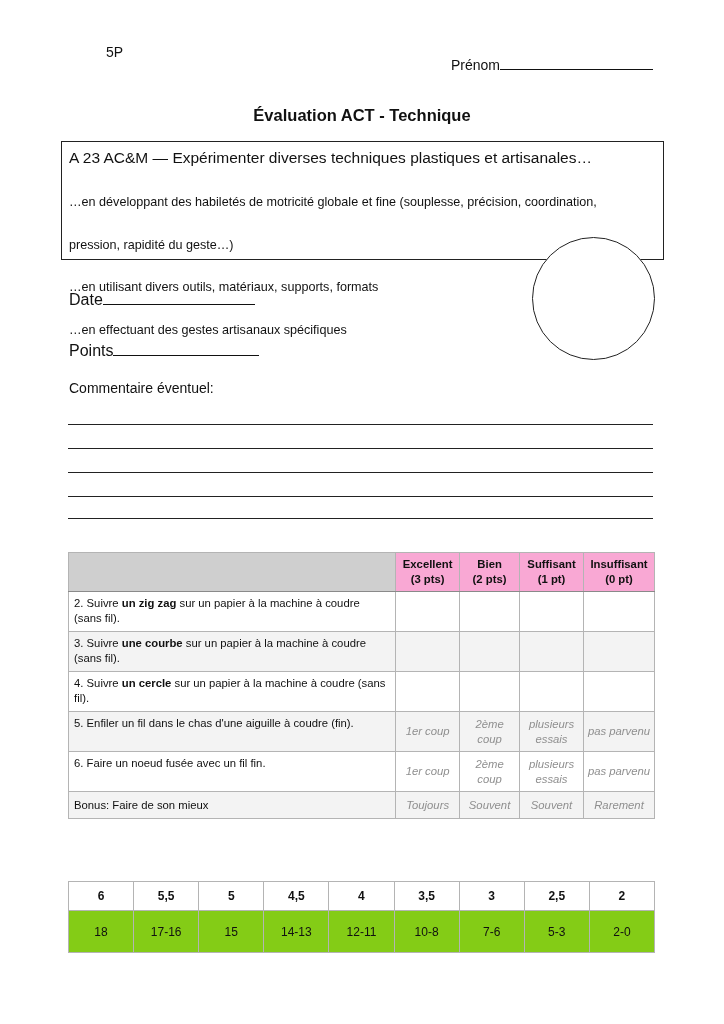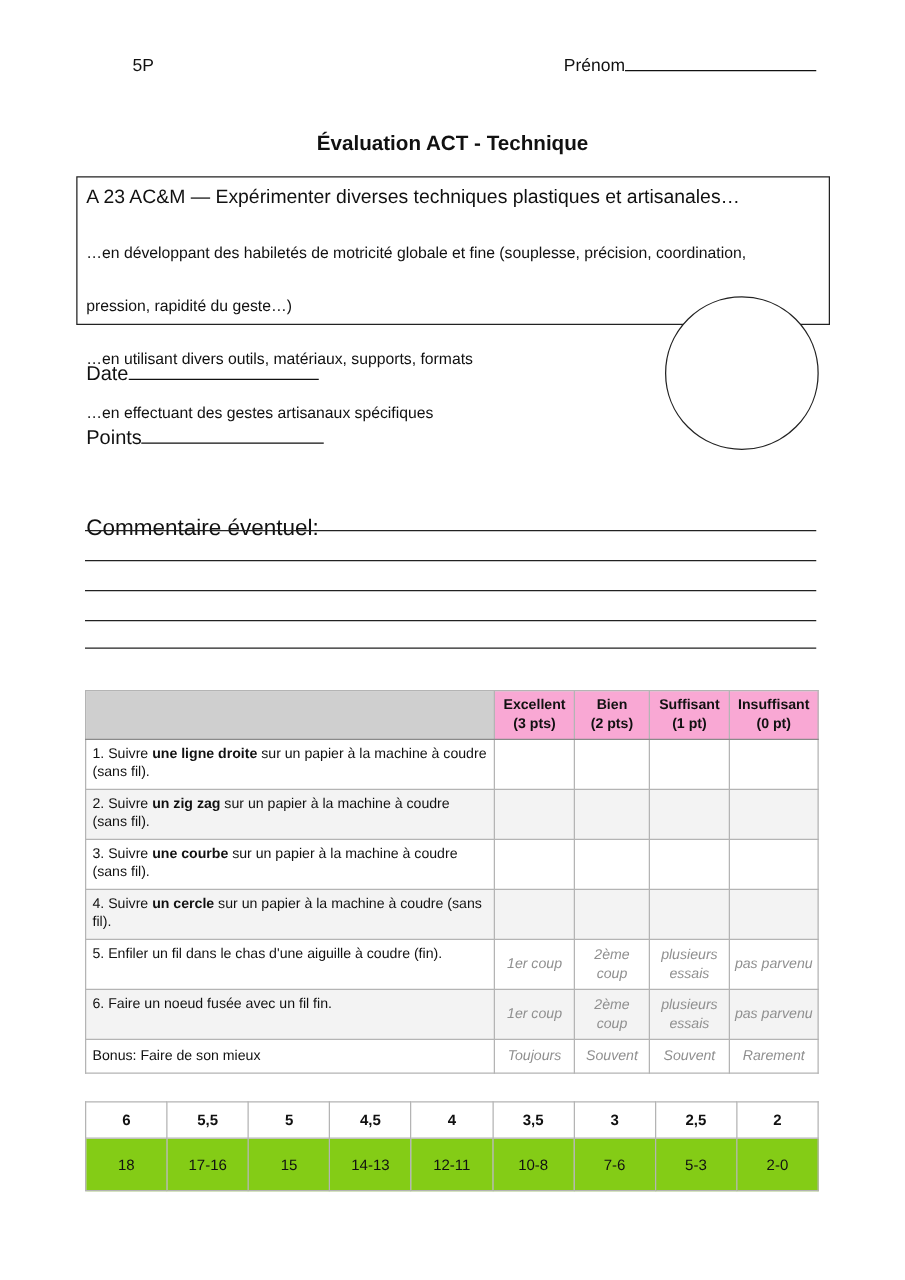--- a/index.html
+++ b/index.html
@@ -4,21 +4,21 @@
   <style>
     * { box-sizing: border-box; margin: 0; padding: 0; }
     html, body {
       width: 724px; height: 1024px; background: #ffffff;
       font-family: "Liberation Sans", sans-serif; color: #111;
       overflow: hidden;
     }
     .page { position: relative; width: 724px; height: 1024px; }
 
     .hdr-left { position: absolute; left: 69px; top: 44px; font-size: 14px; margin-left: 37px; }
-    .hdr-right { position: absolute; left: 451px; top: 44px; font-size: 14px; white-space: nowrap; }
+    .hdr-right { position: absolute; left: 451px; top: 57px; font-size: 14px; white-space: nowrap; }
     .hdr-right .line { display: inline-block; width: 153px; border-bottom: 1px solid #111; height: 13px; vertical-align: baseline; }
 
     .title { position: absolute; left: 0; width: 724px; top: 106px; text-align: center; font-size: 16.5px; font-weight: bold; }
 
     .obj-box {
       position: absolute; left: 61px; top: 141px; width: 603px; height: 119px;
       border: 1.3px solid #222; padding: 7px 7px 0 7px; background: #fff;
     }
     .obj-heading { font-size: 15.5px; line-height: 18px; margin-bottom: 6px; white-space: nowrap; }
     .obj-lines div { font-size: 12.6px; line-height: 14.5px; margin-top: 28px; }
@@ -28,21 +28,21 @@
       border: 1.2px solid #222; border-radius: 50%; background: #fff;
     }
 
     .field { position: absolute; left: 69px; font-size: 16px; white-space: nowrap; }
     .field .line { display: inline-block; border-bottom: 1px solid #111; height: 13px; vertical-align: baseline; }
     .date-field { top: 291px; }
     .date-field .line { width: 152px; }
     .points-field { top: 342px; }
     .points-field .line { width: 146px; }
 
-    .comment-label { position: absolute; left: 69px; top: 412px; font-size: 18px; }
+    .comment-label { position: absolute; left: 69px; top: 380px; font-size: 14px; }
     .comment-line { position: absolute; left: 68px; width: 585px; border-bottom: 1px solid #222; height: 1px; }
 
     table { border-collapse: collapse; position: absolute; }
     .rubric { left: 68px; top: 552px; width: 587px; font-size: 11.3px; }
     .rubric td, .rubric th { border: 1px solid #b4b4b4; }
     .rubric thead th {
       background: #f9a8d4; font-weight: bold; text-align: center; line-height: 15px;
       padding: 4px 2px; height: 39px; border-bottom: 1.5px solid #8a8a8a;
     }
     .rubric thead th.blank { background: #cfcfcf; }
@@ -107,27 +107,20 @@
       <tr>
         <th class="blank"></th>
         <th><span>Excellent</span><br><span>(3 pts)</span></th>
         <th><span>Bien</span><br><span>(2 pts)</span></th>
         <th><span>Suffisant</span><br><span>(1 pt)</span></th>
         <th><span>Insuffisant</span><br><span>(0 pt)</span></th>
       </tr>
     </thead>
     <tbody>
       <tr>
-        <td class="task"><span>1. Suivre </span><b>une ligne droite</b><span> sur un papier à la machine à coudre (sans fil).</span></td>
-        <td class="crit"></td>
-        <td class="crit"></td>
-        <td class="crit"></td>
-        <td class="crit"></td>
-      </tr>
-      <tr>
         <td class="task"><span>2. Suivre </span><b>un zig zag</b><span> sur un papier à la machine à coudre (sans fil).</span></td>
         <td class="crit"></td>
         <td class="crit"></td>
         <td class="crit"></td>
         <td class="crit"></td>
       </tr>
       <tr>
         <td class="task"><span>3. Suivre </span><b>une courbe</b><span> sur un papier à la machine à coudre (sans fil).</span></td>
         <td class="crit"></td>
         <td class="crit"></td>

